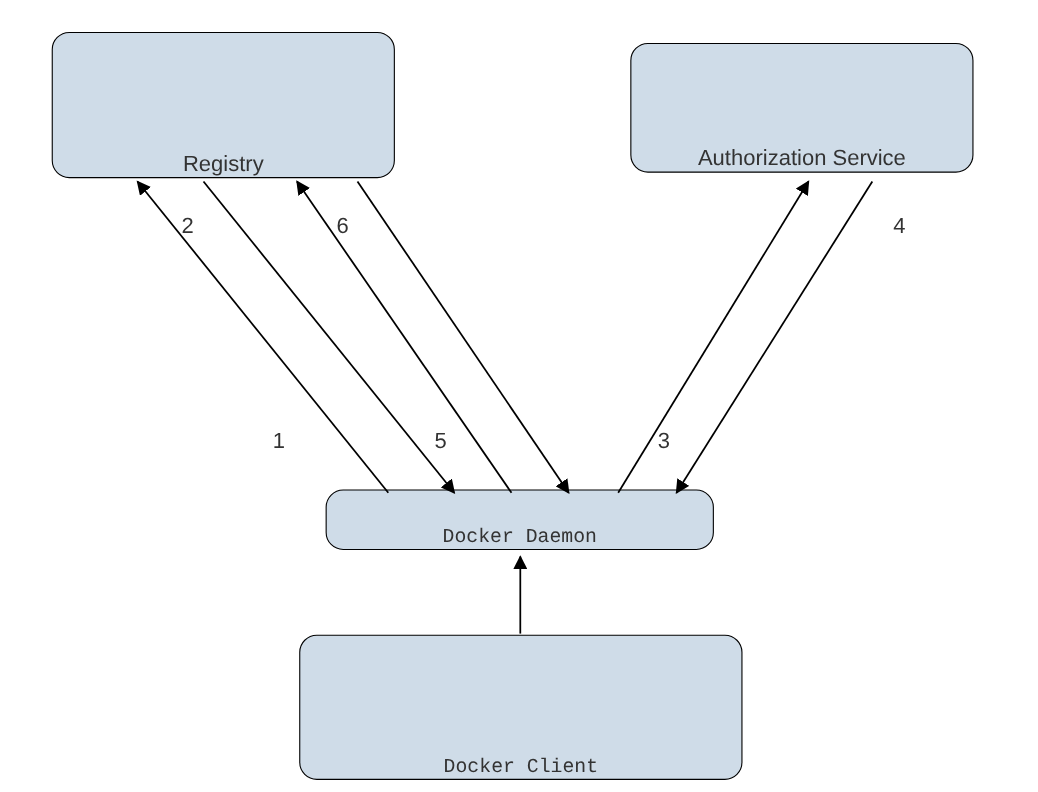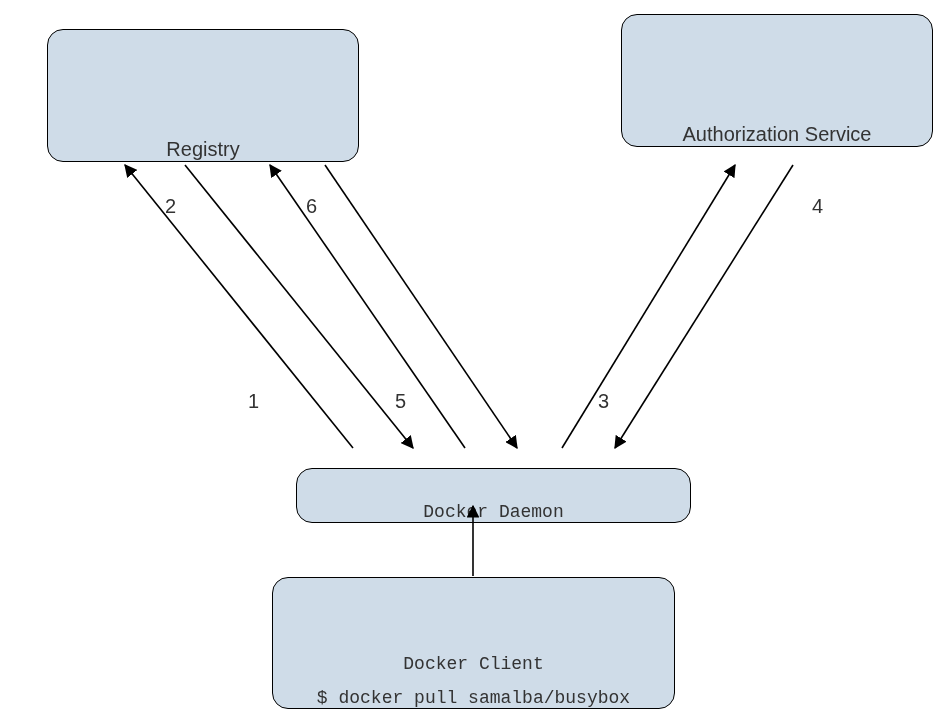--- a/index.html
+++ b/index.html
@@ -50,31 +50,30 @@
     pointer-events: none;
   }
 </style>
 </head>
 <body>
 
 <div class="box" style="left:47px; top:29px; width:312px; height:133px;">
   <span class="line1">Registry</span>
 </div>
 
-<div class="box" style="left:573px; top:14px; width:312px; height:133px;margin-left:48px;">
+<div class="box" style="left:573px; top:39px; width:312px; height:118px;">
   <span class="line1">Authorization Service</span>
 </div>
 
-<div class="box mono" style="left:296px; top:468px; width:395px; height:55px;">
+<div class="box mono" style="left:296px; top:445px; width:353px; height:55px;">
   <span class="line1">Docker Daemon</span>
 </div>
 
 <div class="box mono" style="left:272px; top:577px; width:403px; height:132px;">
   <span class="line1">Docker Client</span>
-  <span class="line2">$ docker pull samalba/busybox</span>
 </div>
 
 <svg class="overlay" viewBox="0 0 944 720">
   <defs>
     <marker id="arrow" viewBox="0 0 10 10" refX="9" refY="5" markerWidth="8" markerHeight="8" orient="auto-start-reverse">
       <path d="M 0 0 L 10 5 L 0 10 z" fill="#000"></path>
     </marker>
   </defs>
 
   <line x1="353" y1="448" x2="125" y2="165" stroke="#000" stroke-width="1.6" marker-end="url(#arrow)"></line>

